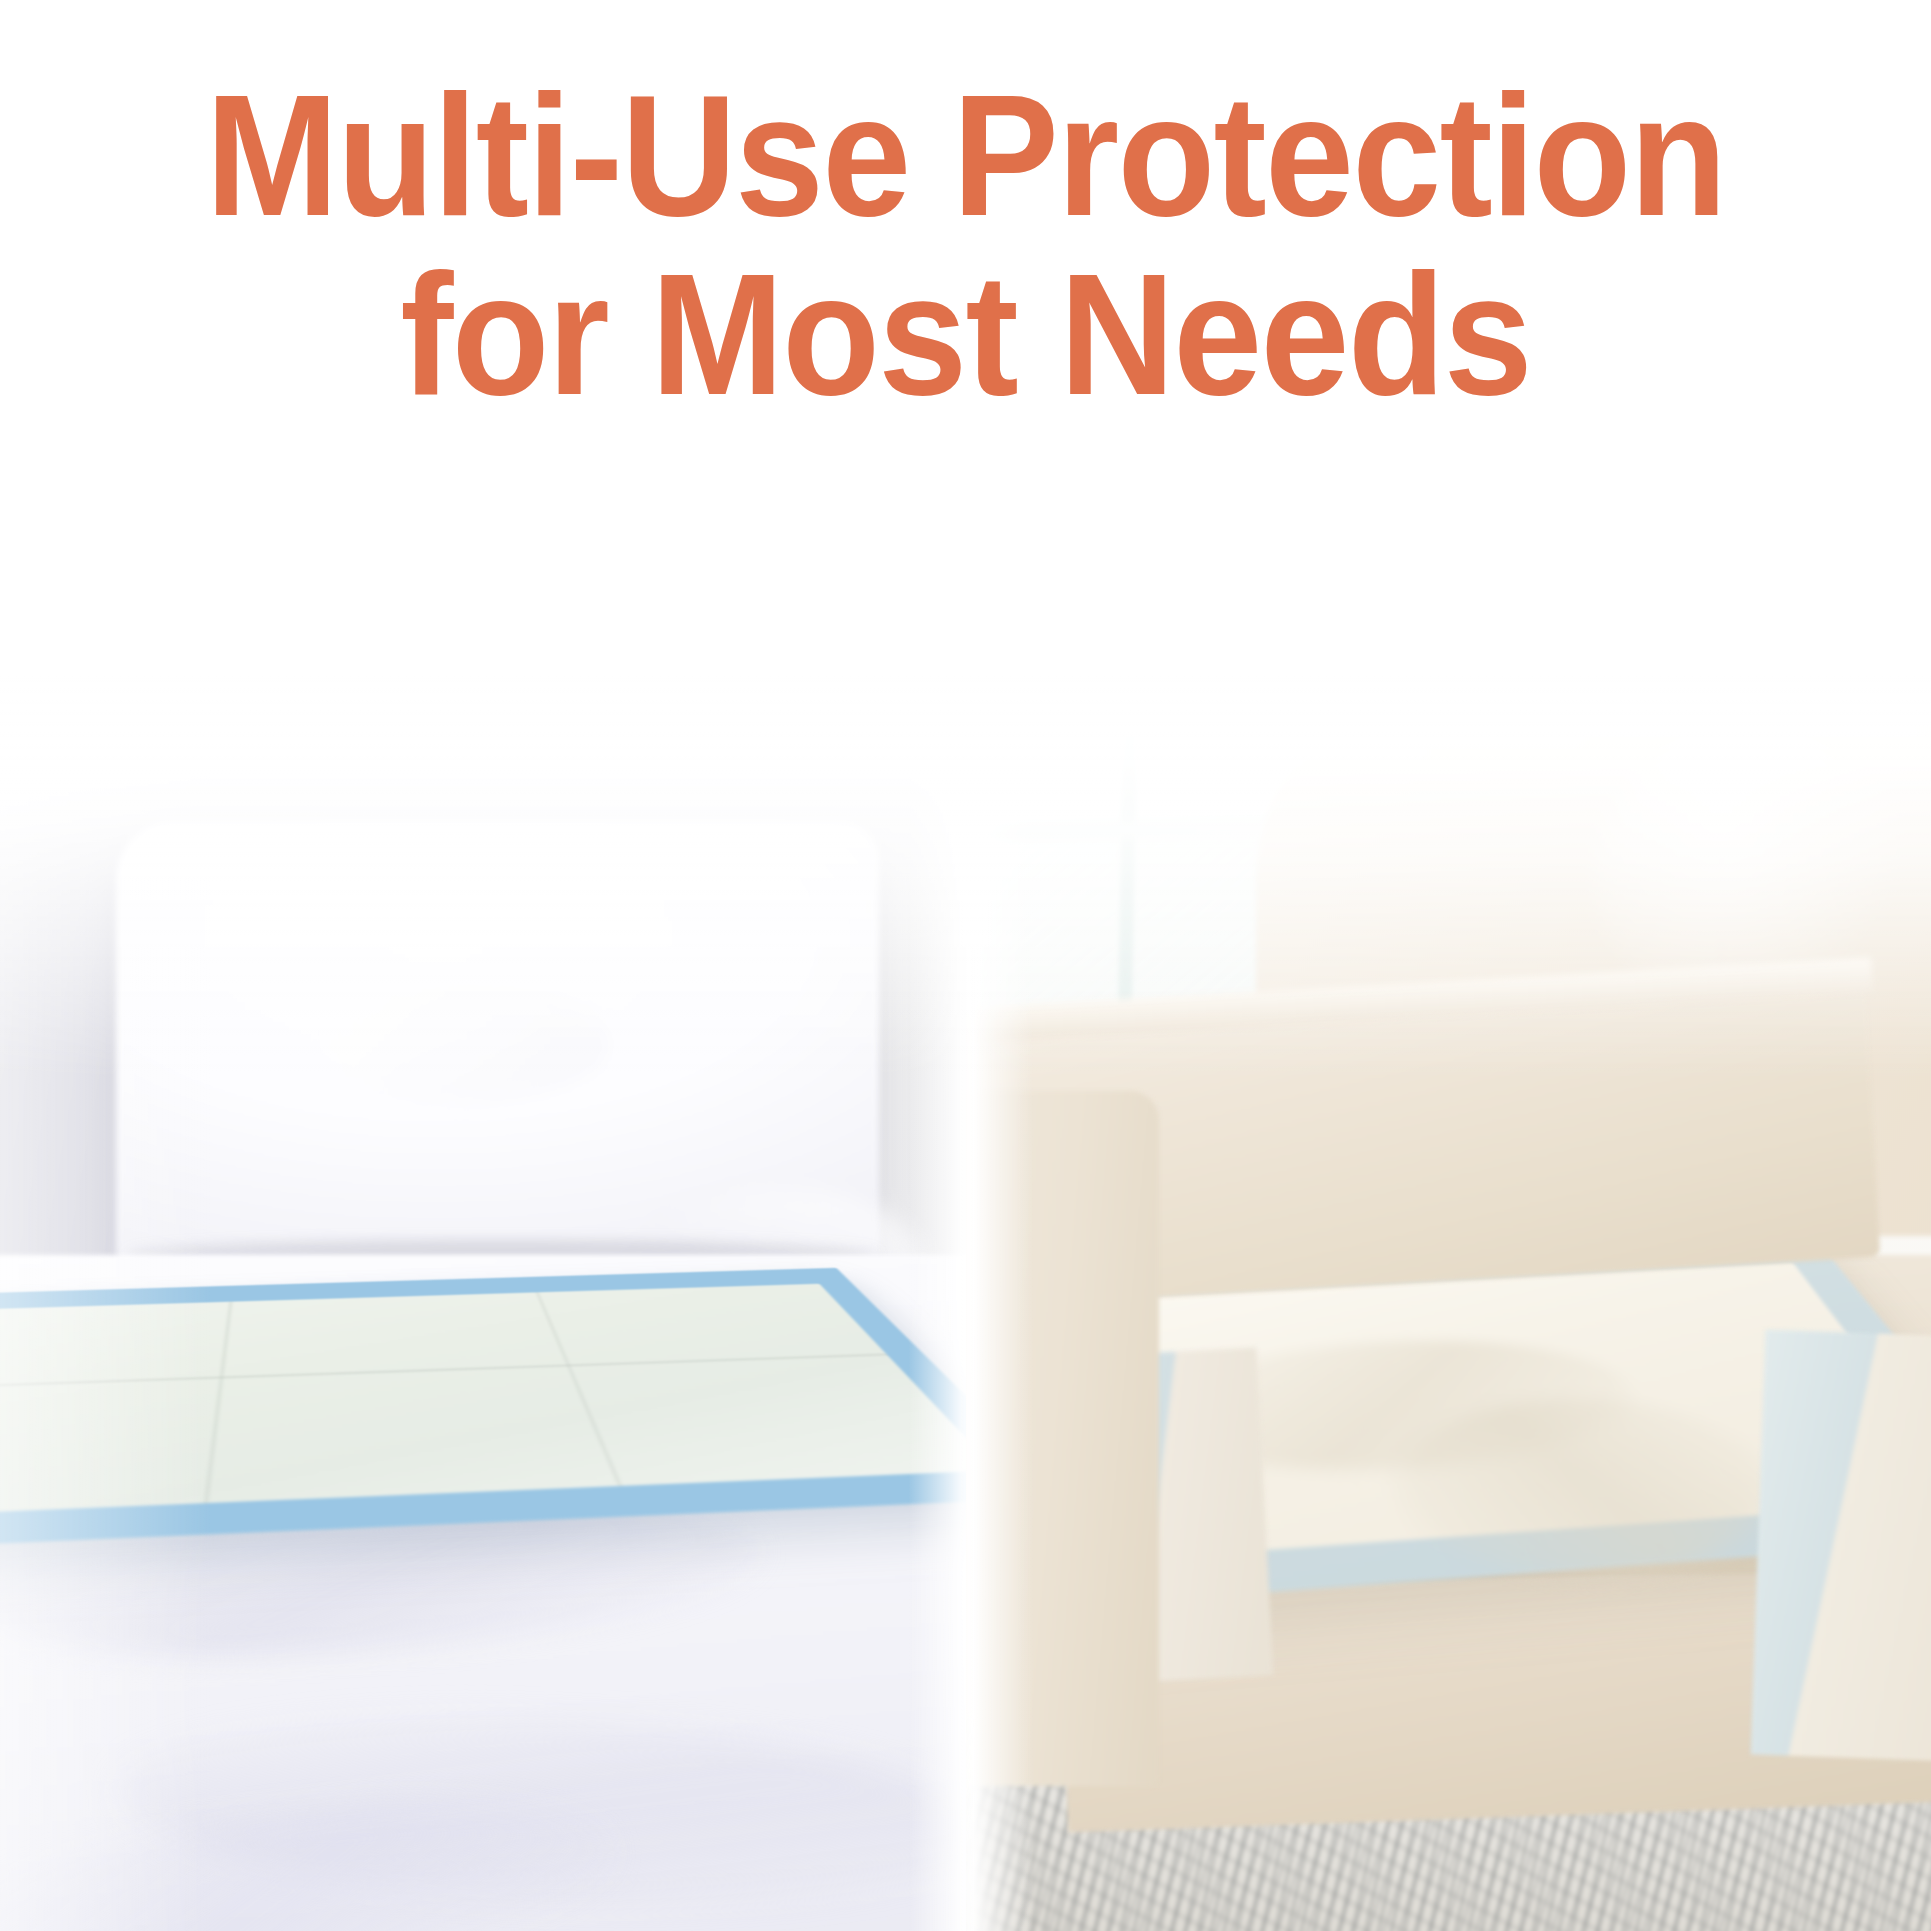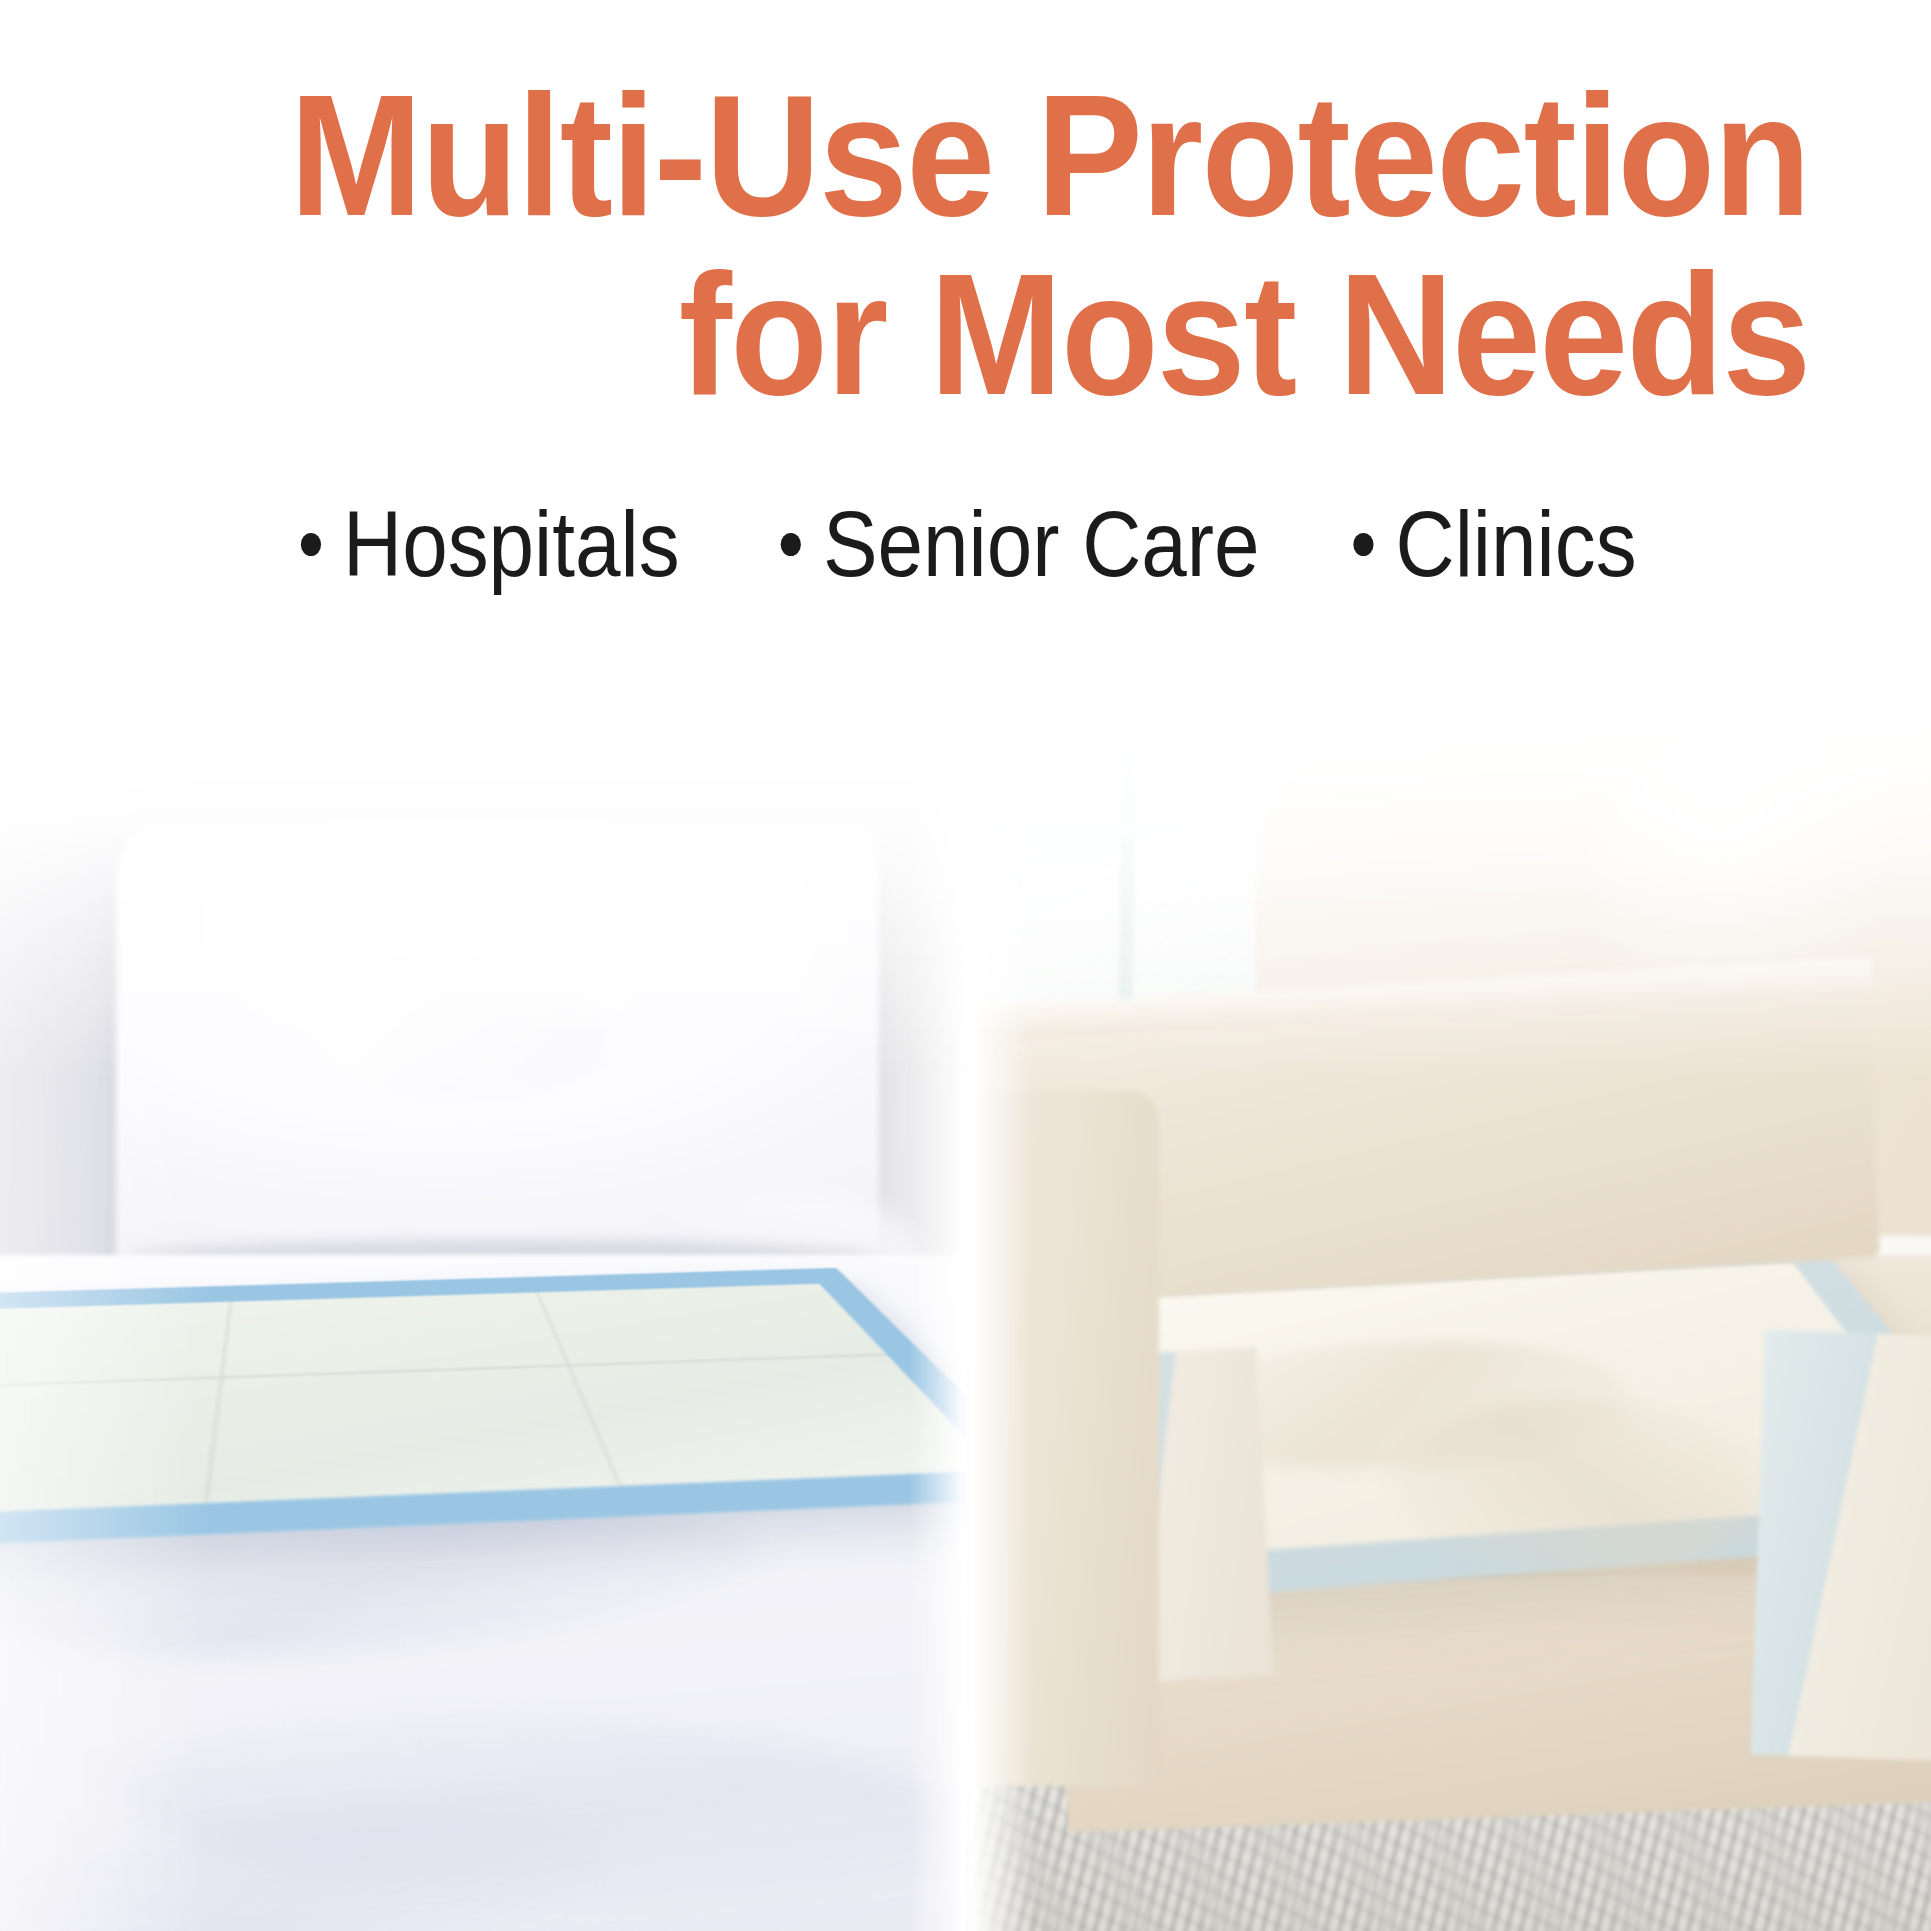--- a/index.html
+++ b/index.html
@@ -139,21 +139,21 @@
   
   .photo-top-fade{position:absolute;left:0;top:0;width:1931px;height:406px;
     background:linear-gradient(180deg,#ffffff 0%,rgba(255,255,255,.97) 22%,
       rgba(255,255,255,.82) 45%,rgba(255,255,255,.45) 70%,rgba(255,255,255,0) 100%);
     pointer-events:none;}
   .photo-left-fade{position:absolute;left:0;top:0;width:212px;height:1255px;
     background:linear-gradient(90deg,rgba(255,255,255,.55),rgba(255,255,255,0));
     pointer-events:none;}
 
   
-  .text-block{position:absolute;left:0;top:0;width:1931px;z-index:20;text-align:right;}
+  .text-block{position:absolute;left:0;top:0;width:1931px;z-index:20;text-align:center;}
 
   .headline{margin:0;padding:0 58px;
     font-family:"Liberation Sans",sans-serif;
     font-weight:bold;font-size:172px;line-height:1.04;
     letter-spacing:-1.9px;
     transform:scaleX(.93);transform-origin:50% 50%;
     padding-top:66px;}
   .headline-line{display:block;}
 
   .bullets{margin:0;padding:0;margin-top:64px;}
@@ -232,33 +232,19 @@
 
   <div class="text-block">
 
     <h1 class="headline" style="color:#E0704A;">
       <span class="headline-line">Multi-Use Protection</span>
       <span class="headline-line">for Most Needs</span>
     </h1>
 
     <div class="bullets">
 
-      <div class="bullet-row">
-        <span class="bullet-item">
-          <span class="bullet-dot"></span>
-          <span>Hospitals</span>
-        </span>
-        <span class="bullet-item">
-          <span class="bullet-dot"></span>
-          <span>Senior Care</span>
-        </span>
-        <span class="bullet-item">
-          <span class="bullet-dot"></span>
-          <span>Clinics</span>
-        </span>
-      </div>
 
 
     </div>
   </div>
 
 </div>
 
 
 </body></html>

